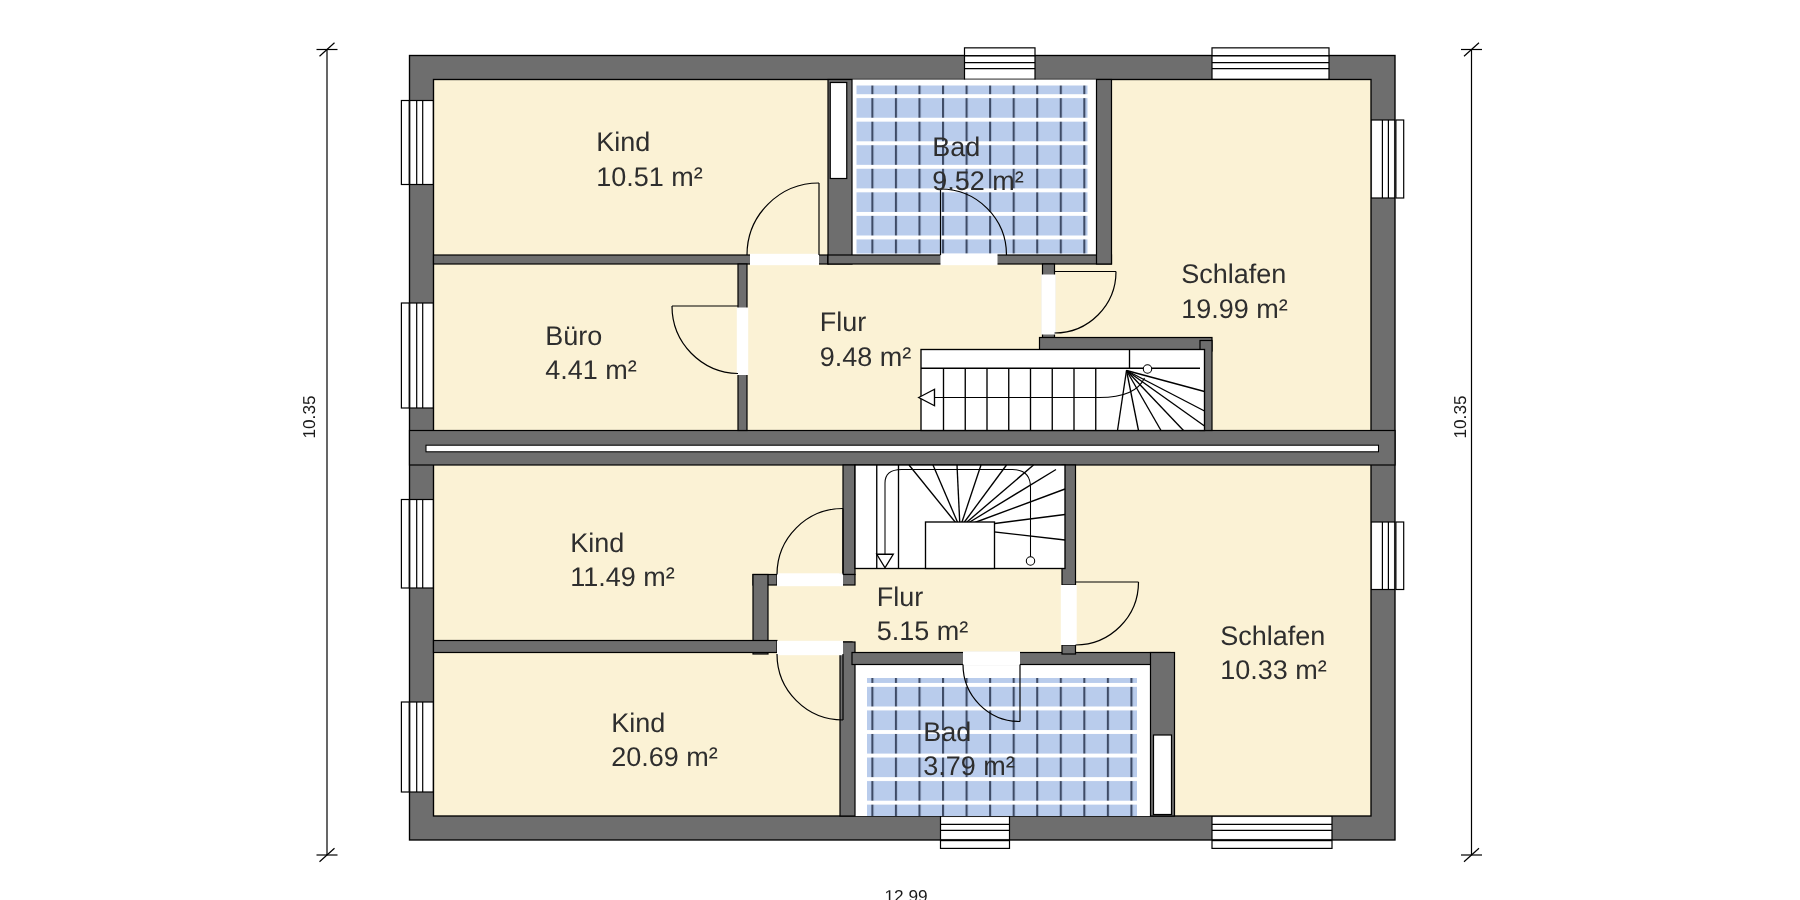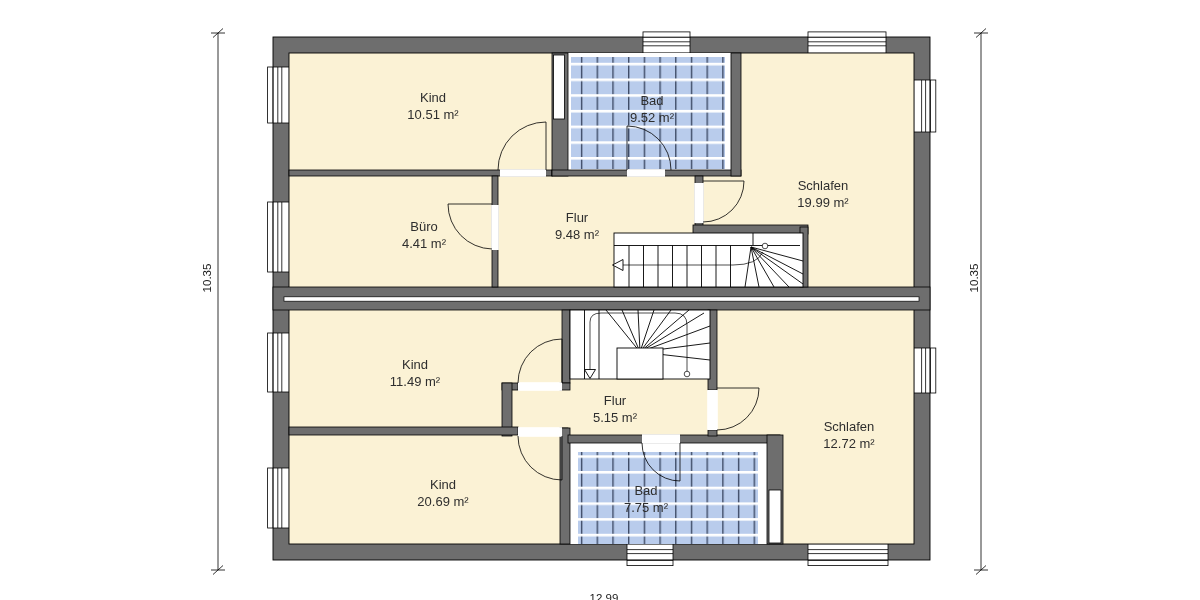--- a/index.html
+++ b/index.html
@@ -3,21 +3,21 @@
 <meta charset="utf-8">
 <style>
   html,body{margin:0;padding:0;background:#ffffff;}
   .plan{
     position:relative;width:1200px;height:600px;background:#ffffff;
     overflow:hidden;font-family:"Liberation Sans",sans-serif;
   }
   .plan svg{position:absolute;left:0;top:0;}
   .room-label{
     position:absolute;transform:translate(-50%,-50%);
-    text-align:center;color:#2e2e2e;font-size:13px;line-height:1.28;
+    color:#2e2e2e;font-size:18px;line-height:1.28;
     white-space:nowrap;pointer-events:none;
   }
   .room-label span{display:block;}
   .dim{position:absolute;font-size:11.5px;color:#1a1a1a;white-space:nowrap;}
   .dim-v{transform:translate(-50%,-50%) rotate(-90deg);}
   .dim-b{transform:translateX(-50%);}
 </style>
 </head>
 <body>
 
@@ -281,47 +281,47 @@
     <span>10.51 m²</span>
   </div>
   <div class="room-label" style="left:652px;top:110px">
     <span>Bad</span>
     <span>9.52 m²</span>
   </div>
   <div class="room-label" style="left:823px;top:195px">
     <span>Schlafen</span>
     <span>19.99 m²</span>
   </div>
-  <div class="room-label" style="left:424px;top:236px">
+  <div class="room-label" style="left:394px;top:236px">
     <span>Büro</span>
     <span>4.41 m²</span>
   </div>
   <div class="room-label" style="left:577px;top:227px">
     <span>Flur</span>
     <span>9.48 m²</span>
   </div>
 
   <div class="room-label" style="left:415px;top:374px">
     <span>Kind</span>
     <span>11.49 m²</span>
   </div>
   <div class="room-label" style="left:615px;top:410px">
     <span>Flur</span>
     <span>5.15 m²</span>
   </div>
   <div class="room-label" style="left:849px;top:436px">
     <span>Schlafen</span>
-    <span>12.72 m²</span>
+    <span>10.33 m²</span>
   </div>
   <div class="room-label" style="left:443px;top:494px">
     <span>Kind</span>
     <span>20.69 m²</span>
   </div>
   <div class="room-label" style="left:646px;top:500px">
     <span>Bad</span>
-    <span>7.75 m²</span>
+    <span>3.79 m²</span>
   </div>
 
   <div class="dim dim-v" style="left:207px;top:278px">10.35</div>
   <div class="dim dim-v" style="left:974px;top:278px">10.35</div>
   <div class="dim dim-b" style="left:604px;top:592px">12.99</div>
 
 </div>
 
 </body></html>

